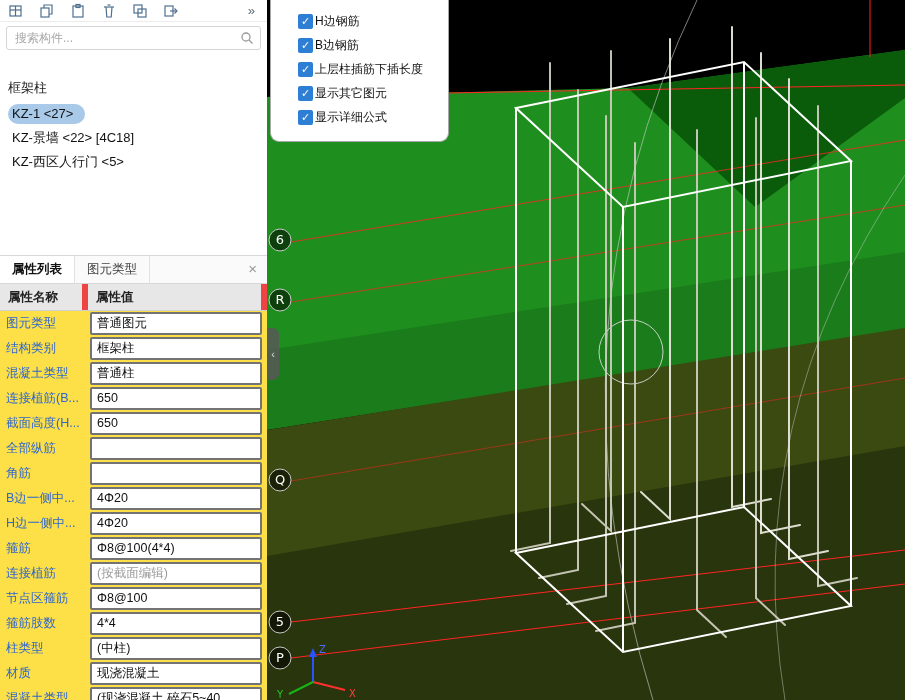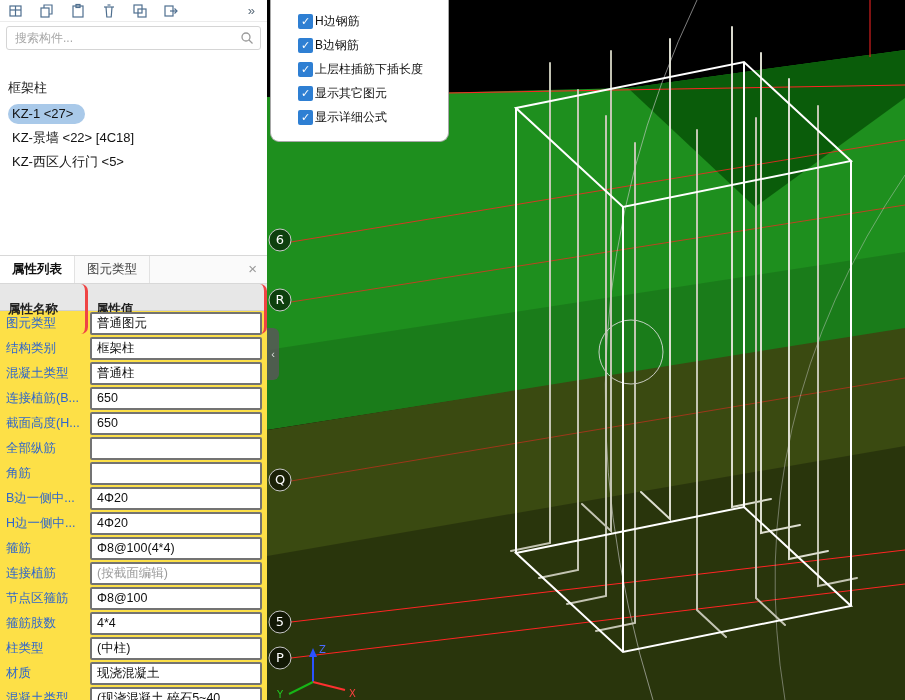--- a/index.html
+++ b/index.html
@@ -25,21 +25,21 @@
   .tree-item span{padding:2px 12px 3px 4px;border-radius:10px;}
   .tree-item.selected span{background:#a9c9e9;}
   
   .props{position:absolute;left:0;top:255px;width:267px;height:445px;background:#fde047;border-top:1px solid #d8d8d8;overflow:hidden;}
   .tabs{display:flex;height:27px;border-bottom:1px solid #d8d8d8;background:#fafafa;align-items:stretch;}
   .tab{padding:0 12px;line-height:26px;font-size:12.5px;color:#444;border-right:1px solid #e2e2e2;cursor:pointer;white-space:nowrap;}
   .tab.active{color:#111;font-weight:bold;background:#fff;}
   .tab-close{margin-left:auto;padding:0 10px;line-height:26px;color:#999;font-size:15px;cursor:pointer;}
   .phead{display:grid;grid-template-columns:88px 1fr;height:26px;background:#e7e7e7;border-bottom:1px solid #d0d0d0;
     font-size:12.5px;font-weight:bold;color:#222;}
-  .phead div{padding:12px 8px;line-height:26px;border-right:3px solid #ef4444;border-radius:7px;}
+  .phead div{padding:0 8px;line-height:26px;border-right:6px solid #ef4444;}
   .prow{display:grid;grid-template-columns:88px 1fr;height:25px;align-items:center;}
   .pname{color:#2f66cc;font-size:12.5px;padding-left:6px;white-space:nowrap;overflow:hidden;}
   .pval{padding:0 5px 0 2px;}
   .pbox{border:2px solid #737373;border-radius:2px;height:19px;line-height:19px;font-size:12.5px;
     padding:0 5px;color:#111;background:#fff;white-space:nowrap;overflow:hidden;}
   .pbox.muted{color:#9a9a9a;}
   
   .view{position:absolute;left:267px;top:0;width:638px;height:700px;background:#000;overflow:hidden;}
   .overlay-panel{position:absolute;left:270px;top:0;width:177px;background:#fff;border:1px solid #a8a8a8;border-top:none;
     border-radius:0 0 9px 9px;padding:9px 0 12px 0;z-index:5;}

